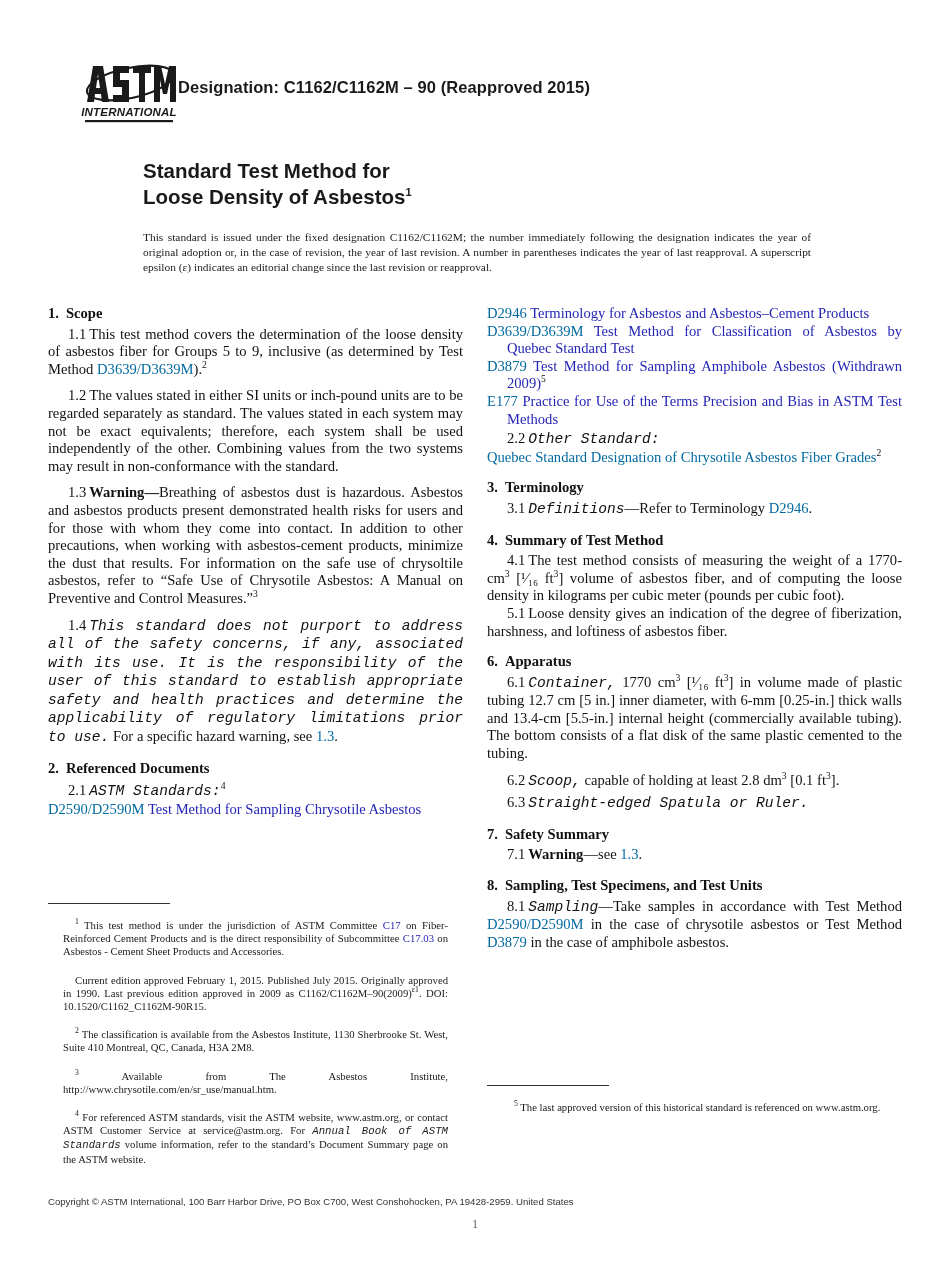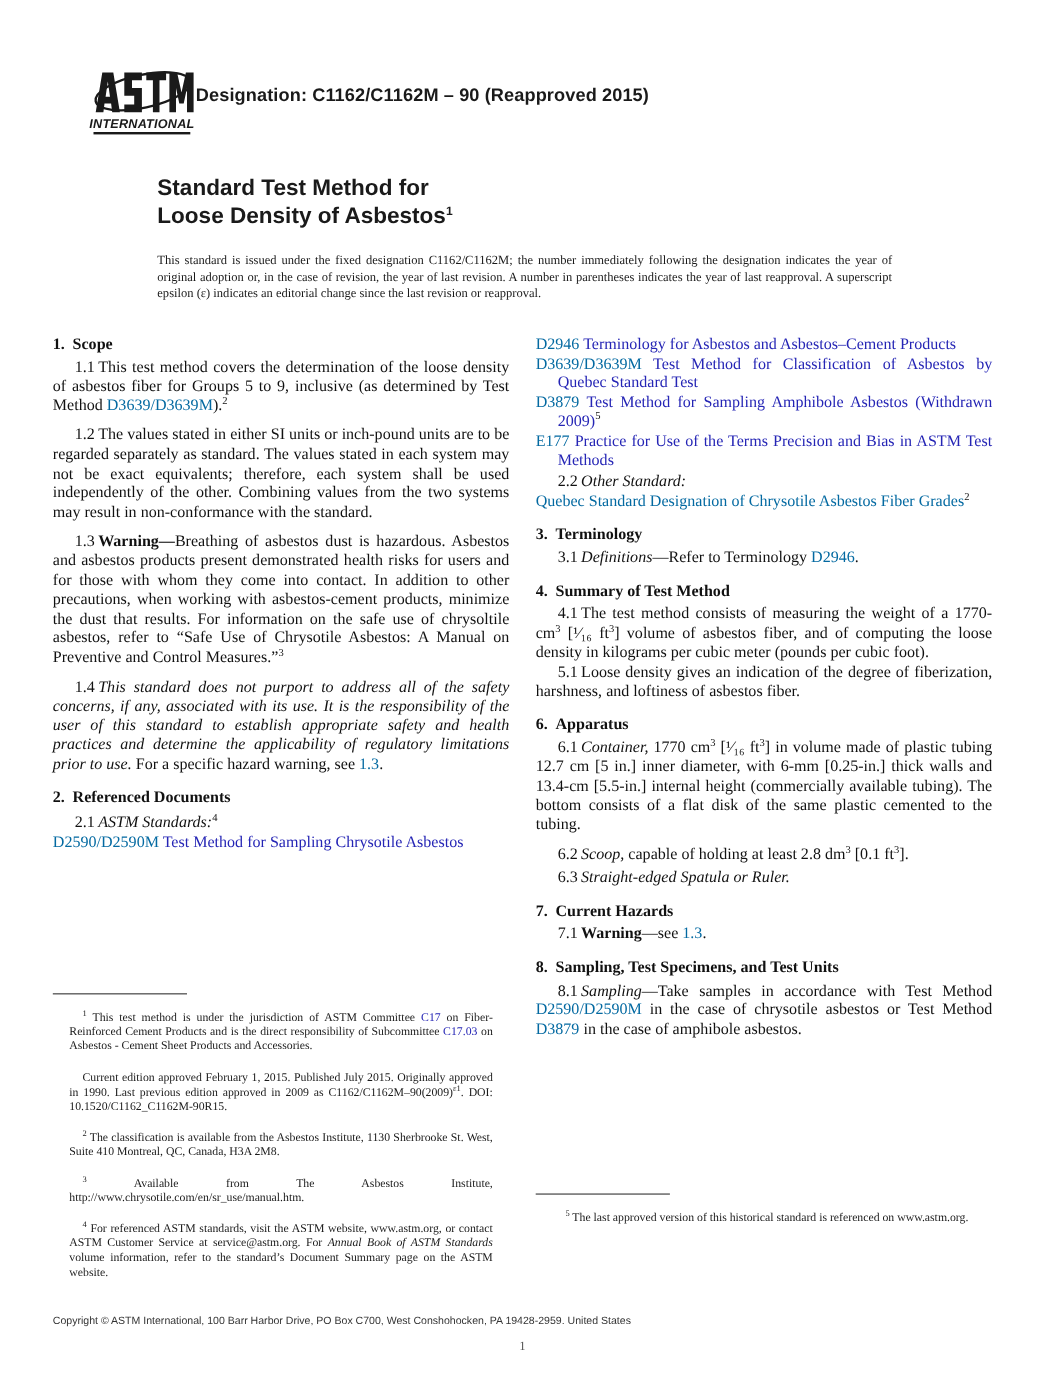--- a/index.html
+++ b/index.html
@@ -110,21 +110,21 @@
     padding-top: 9px;
     text-indent: 20px;
     text-align: justify;
     hyphens: none;
   }
   p.para.tight { padding-top: 4px; }
   p.para.nopad { padding-top: 0; }
 
   .subnum { margin-right: 3px; }
 
-  .it { font-style: italic; }
+  .it { font-style: italic; font-family: Liberation Mono, monospace; }
   .bd { font-weight: bold; }
   .red { color: #0369a1; }
   .blue { color: #2525b5; }
 
   sup { font-size: 0.66em; vertical-align: super; line-height: 0; }
 
   
   .reflist { margin: 0; padding: 0; }
   .refitem {
     padding-left: 20px;
@@ -323,21 +323,21 @@
 
     <p class="para">
       <span class="subnum">6.2</span><span class="it">Scoop,</span><span> capable of holding at least 2.8 dm</span><sup>3</sup><span> [0.1 ft</span><sup>3</sup><span>].</span>
     </p>
 
     <p class="para tight">
       <span class="subnum">6.3</span><span class="it">Straight-edged Spatula or Ruler.</span>
     </p>
 
     <div class="sec-head">
-      <span class="num">7.</span><span>Current Hazards</span>
+      <span class="num">7.</span><span>Safety Summary</span>
     </div>
 
     <p class="para nopad">
       <span class="subnum">7.1</span><span class="bd">Warning</span><span>—see </span><span class="red">1.3</span><span>.</span>
     </p>
 
     <div class="sec-head">
       <span class="num">8.</span><span>Sampling, Test Specimens, and Test Units</span>
     </div>
 

